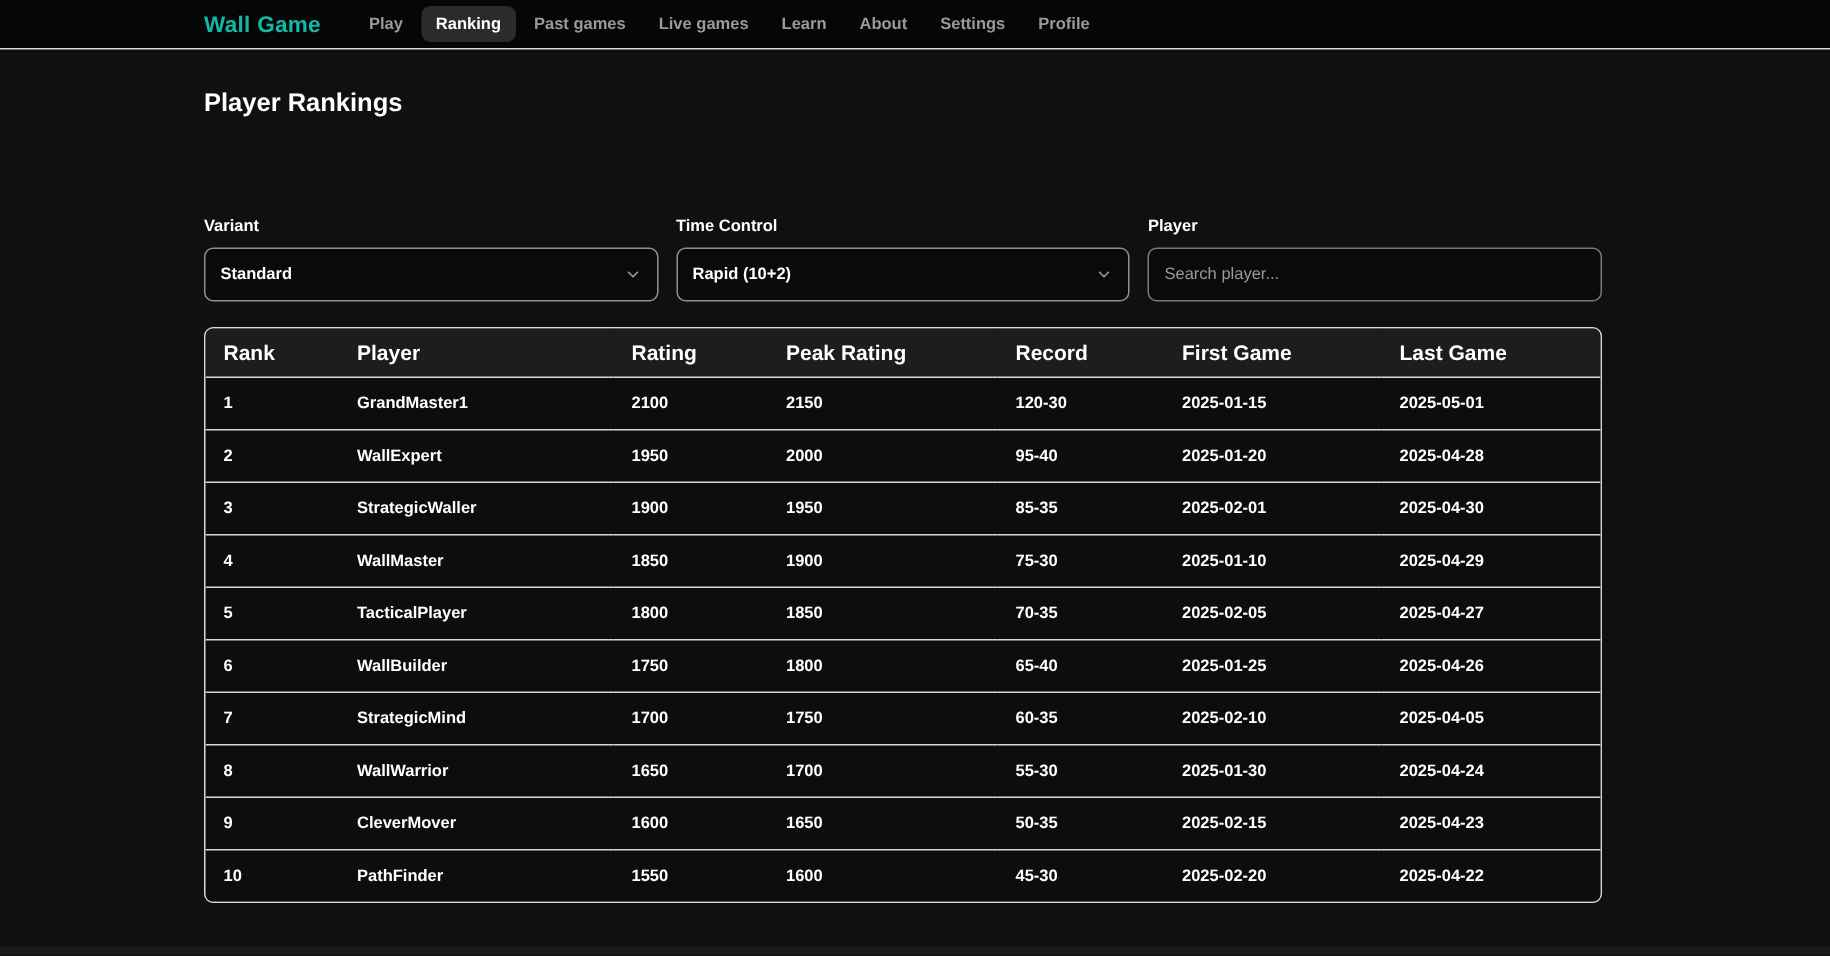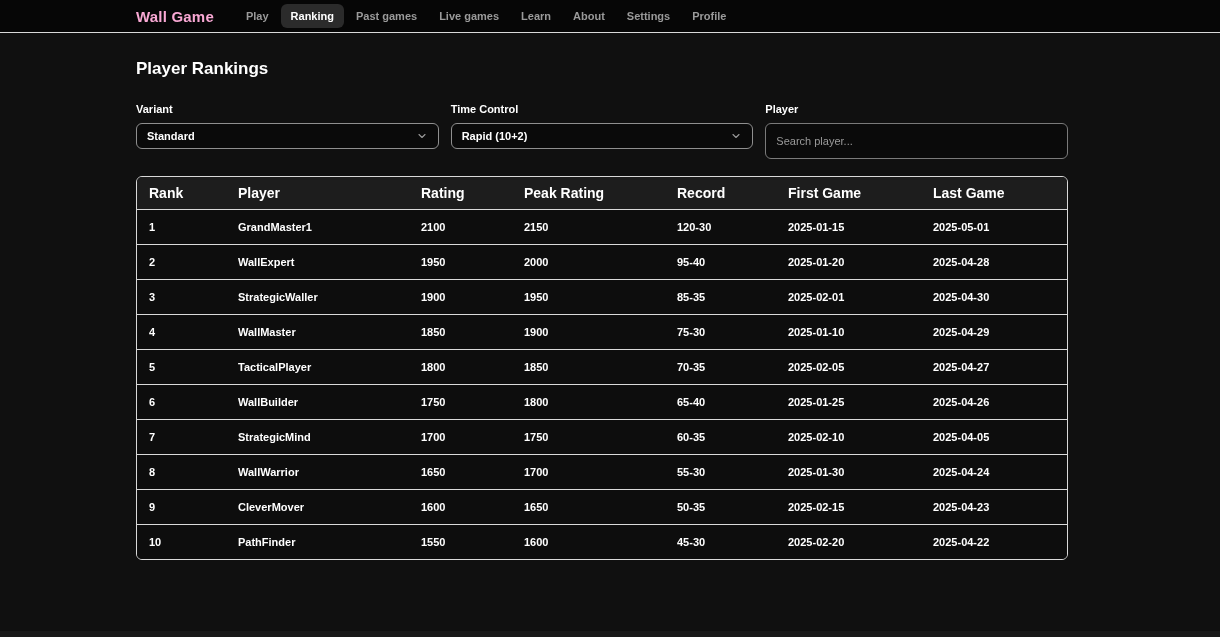--- a/index.html
+++ b/index.html
@@ -13,37 +13,37 @@
   }
   
   .navbar {
     height: 33px;
     background: #060606;
     border-bottom: 1px solid #d9d9d9;
     display: flex; align-items: center;
     padding-left: 136px;
   }
   .brand {
-    font-size: 15px; font-weight: 700; color: #f9a8d4;
+    font-size: 15px; font-weight: 700; color: #14b8a6;
     margin-right: 22px; letter-spacing: 0.2px; cursor: pointer;
   }
   .nav-item {
     color: #9a9a9a; font-size: 11px; font-weight: 600;
     padding: 6px 10px; margin-right: 2px;
     border-radius: 6px; cursor: pointer; white-space: nowrap; text-align: center;
   }
   .nav-item.active { background: #2b2b2b; color: #ffffff; font-weight: 700; }
   
   .container { width: 932px; margin-left: 136px; }
   .page-title { font-size: 17px; font-weight: 700; margin: 26px 0 24px; }
   .filters { display: flex; gap: 12px; margin-bottom: 17px; }
-  .filter { flex: 1; }
+  .filter { flex: 1; margin-top: 42px; }
   .filter-label { font-size: 11px; font-weight: 700; margin-bottom: 8px; }
   .select-control {
-    height: 26px; width: 100%;
+    height: 36px; width: 100%;
     background: #0a0a0a;
     border: 1px solid #8f8f8f; border-radius: 6px;
     padding: 0 10px;
     display: flex; align-items: center; justify-content: space-between;
     font-size: 11px; font-weight: 600; color: #ffffff;
     cursor: pointer;
   }
   .chevron { display: flex; align-items: center; }
   .text-input {
     height: 36px; width: 100%;

